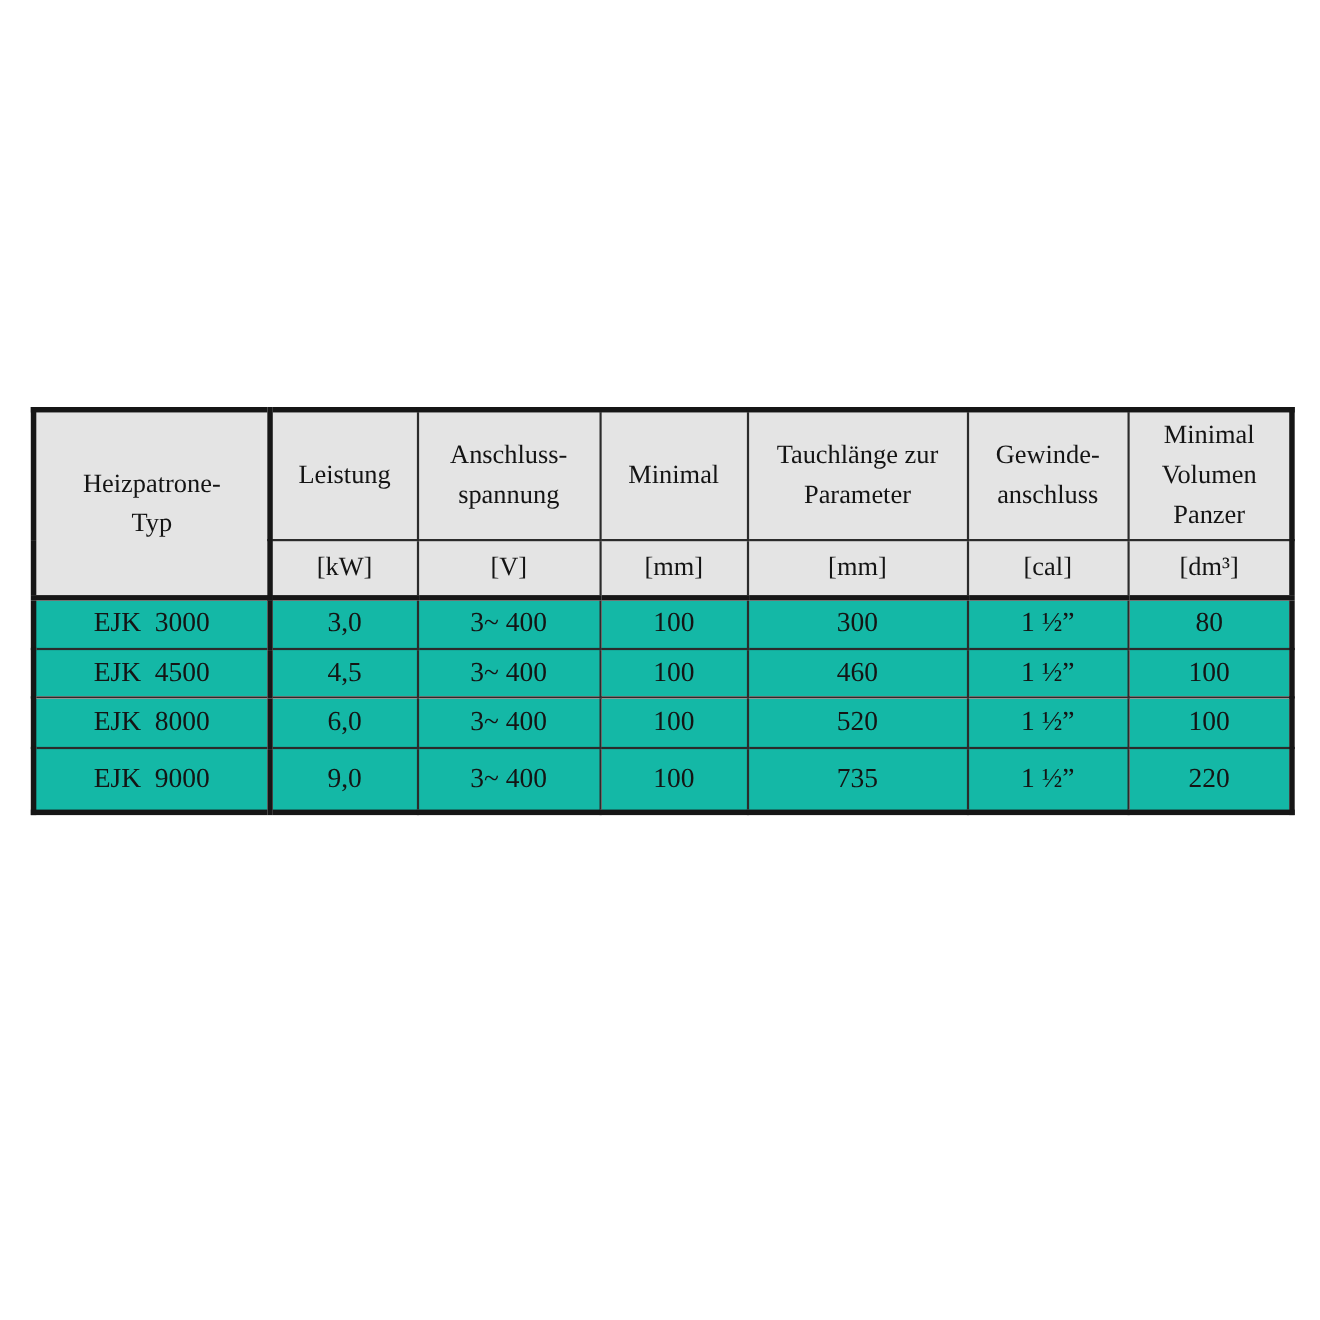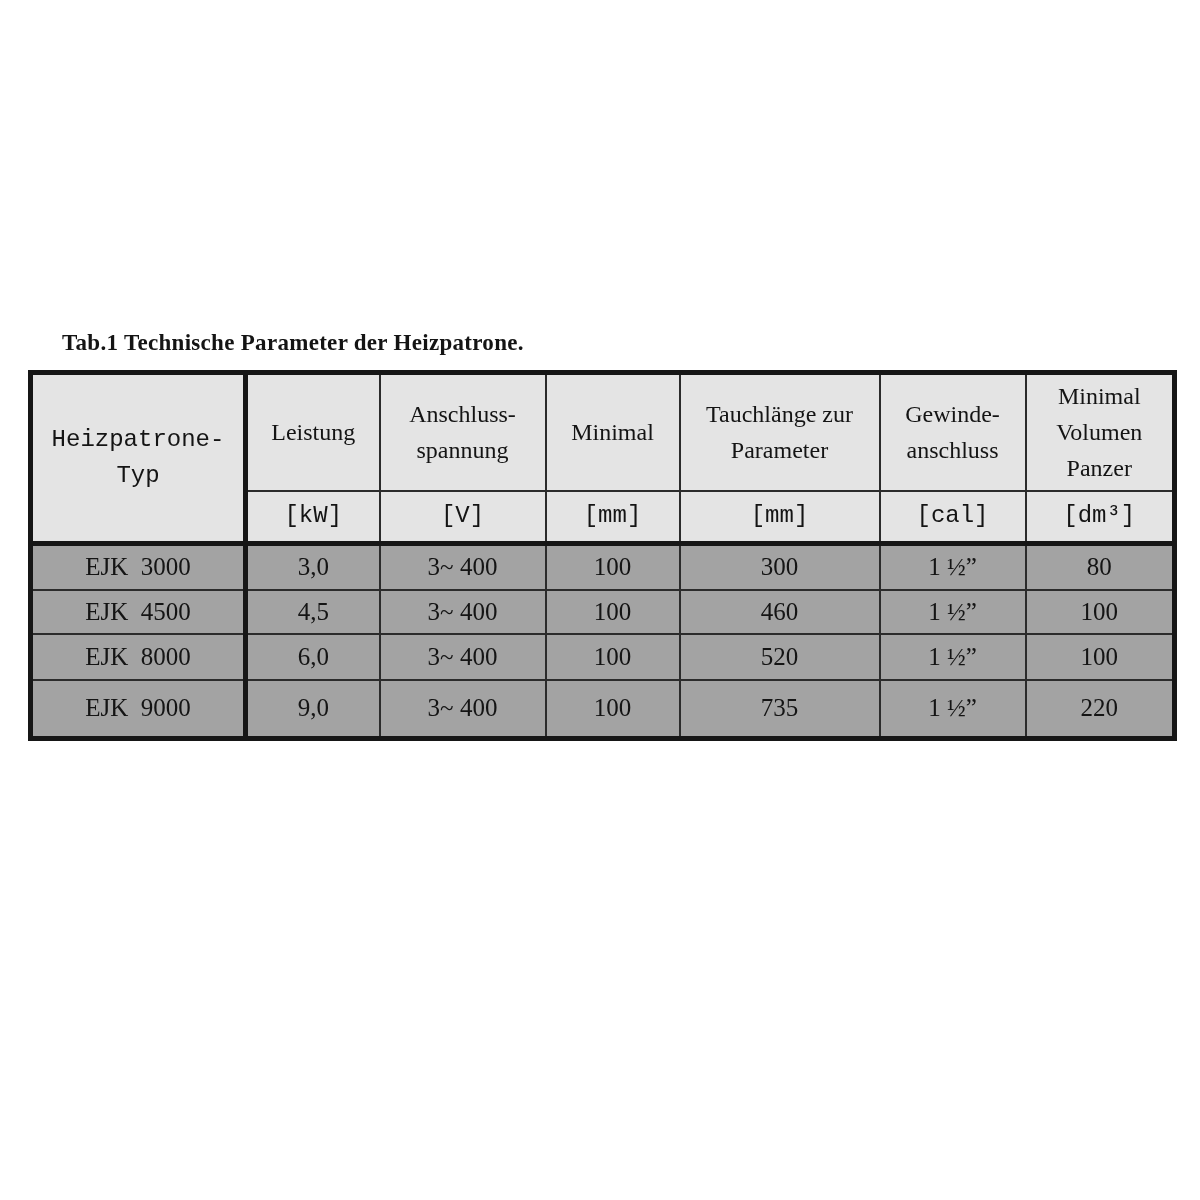--- a/index.html
+++ b/index.html
@@ -49,35 +49,34 @@
   }
   thead th {
     background: var(--header-bg);
     font-size: 24px;
     line-height: 1.5;
     white-space: pre-wrap;
   }
   tr.name-row  { height: 118px; }
   tr.units-row { height: 53px; }
   tr.units-row th { line-height: 1.1; }
-  tbody td { font-size: 25px; background: #a3a3a3; }
+  tbody td { font-size: 25px; background: #14b8a6; }
   tbody td.type-cell { white-space: pre; }
   tr.data-row-1 { height: 46px; }
   tr.data-row-2 { height: 44px; }
   tr.data-row-3 { height: 46px; }
   tr.data-row-4 { height: 59px; }
   .thick-right  { border-right: 5px solid var(--border) !important; }
-  .thick-bottom { border-bottom: 5px solid var(--border) !important; font-family: Liberation Mono, monospace; }
+  .thick-bottom { border-bottom: 5px solid var(--border) !important; }
 </style>
 </head>
 <body>
 
 <div class="page">
 
-  <div class="caption">Tab.1 Technische Parameter der Heizpatrone.</div>
 
   <table class="params">
     <colgroup>
       <col style="width:215px">
       <col style="width:134px">
       <col style="width:166px">
       <col style="width:134px">
       <col style="width:200px">
       <col style="width:146px">
       <col style="width:149px">

